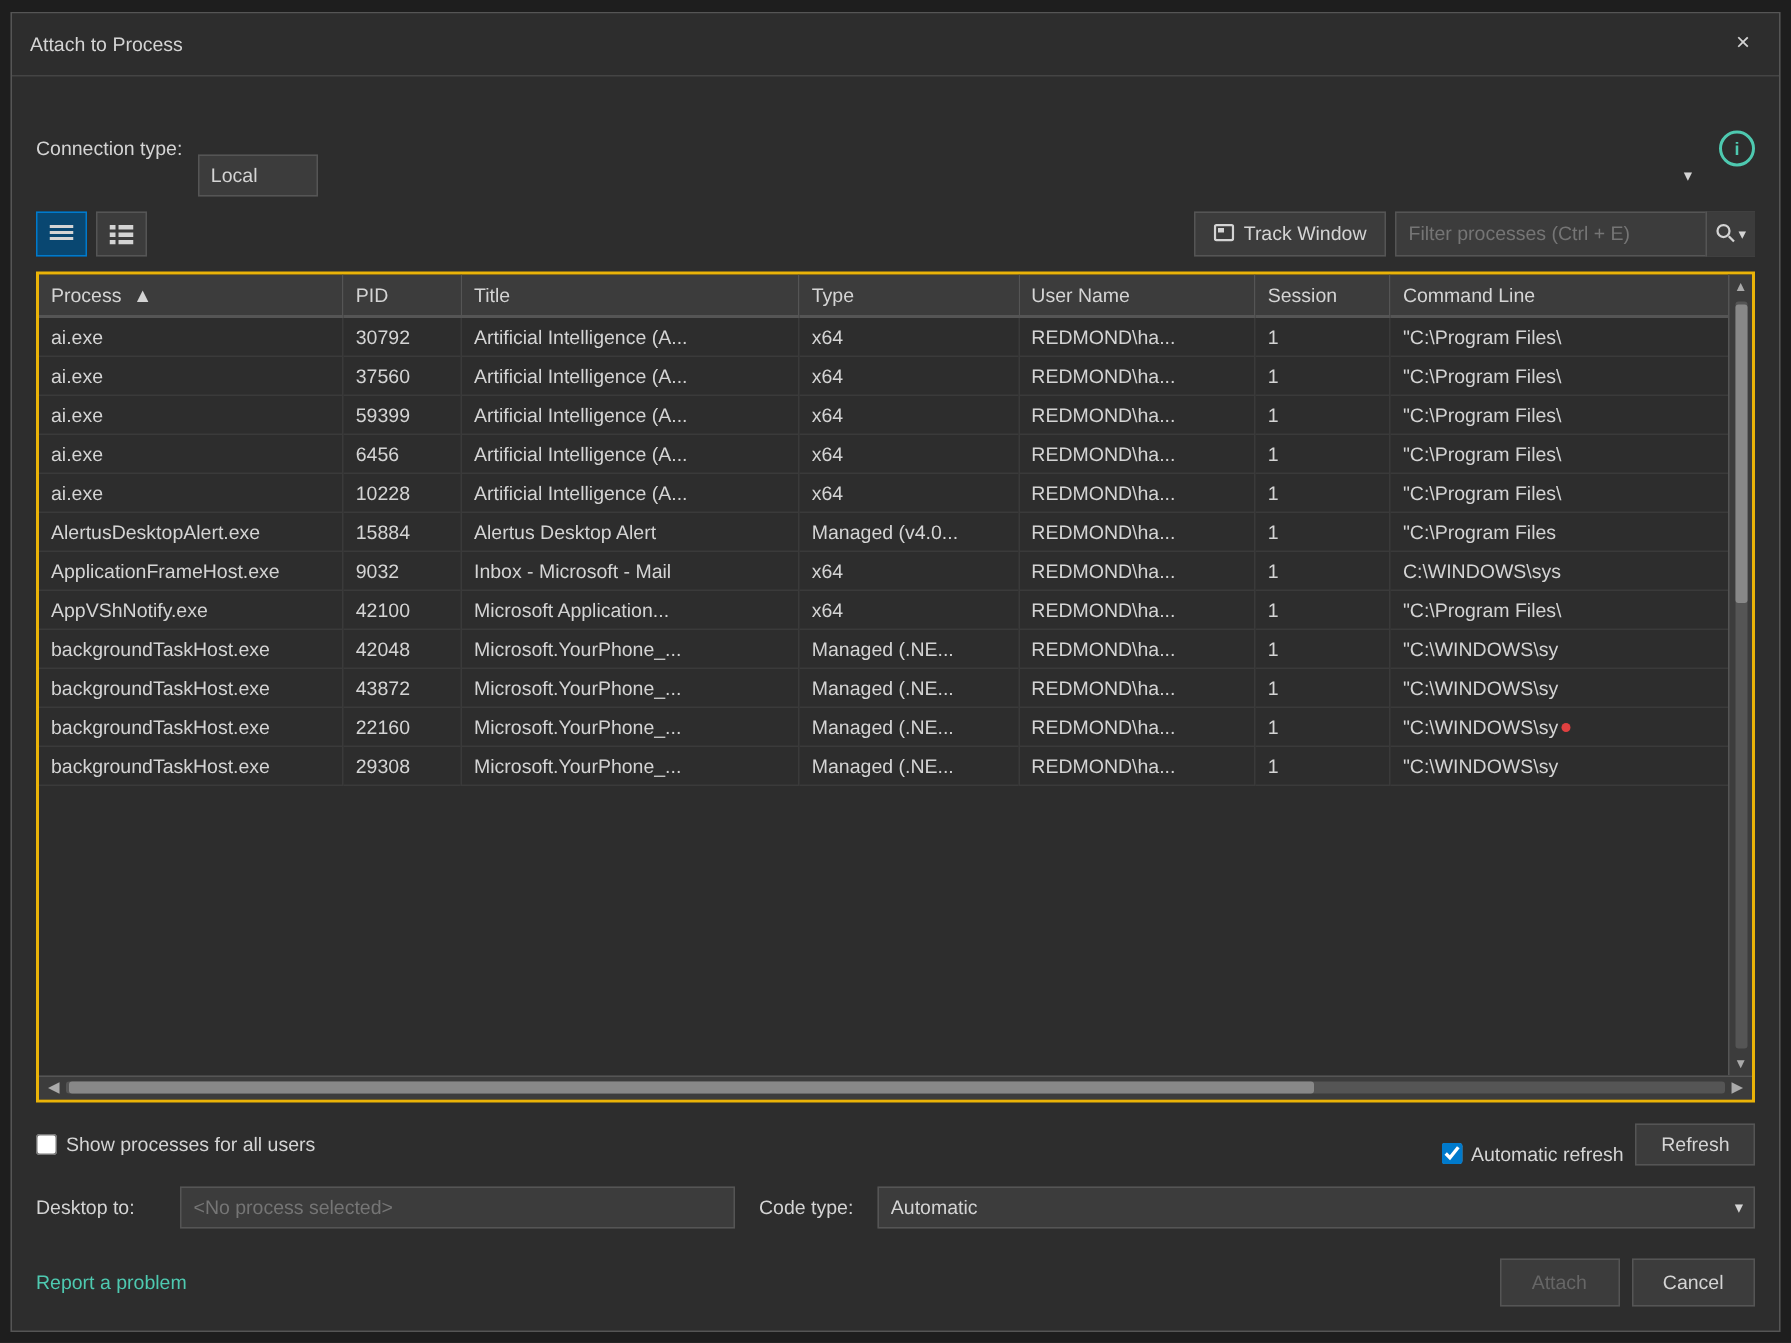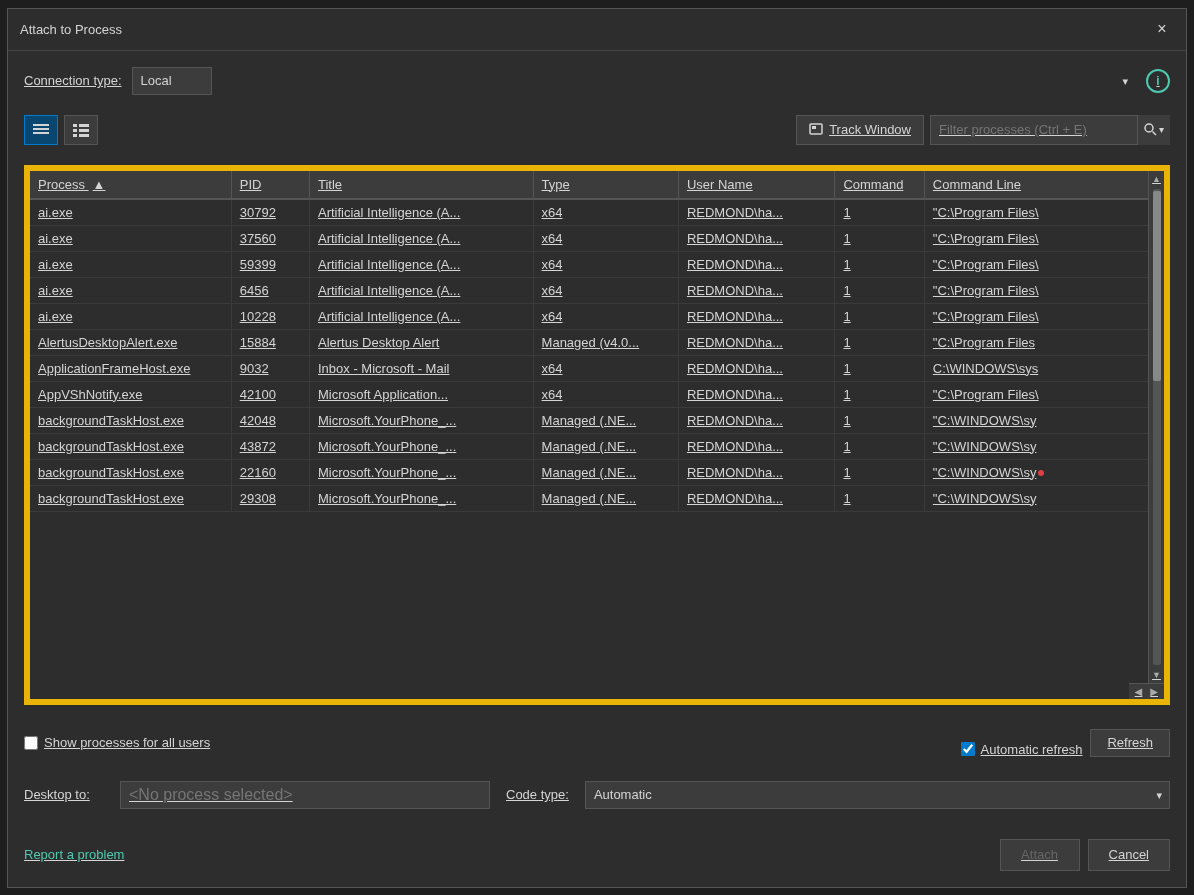--- a/index.html
+++ b/index.html
@@ -45,22 +45,21 @@
       cursor: pointer;
       display: flex;
       align-items: center;
       justify-content: center;
     }
     .dialog-body {
       padding: 16px 16px 12px;
       flex: 1;
       display: flex;
       flex-direction: column;
-      gap: 20px;
-      text-decoration: underline;
+      gap: 10px;
     }
     .connection-row {
       display: flex;
       align-items: center;
       gap: 10px;
     }
     .connection-label {
       color: #d4d4d4;
       white-space: nowrap;
       font-size: 13px;
@@ -74,20 +73,21 @@
       font-size: 13px;
       height: 28px;
       appearance: none;
       -webkit-appearance: none;
       padding-right: 24px;
       position: relative;
     }
     .select-wrapper {
       flex: 1;
       position: relative;
+      margin-top: 36px;
     }
     .select-wrapper::after {
       content: '▾';
       position: absolute;
       right: 8px;
       top: 50%;
       transform: translateY(-50%);
       color: #d4d4d4;
       pointer-events: none;
       font-size: 11px;
@@ -214,22 +214,21 @@
     .table-scroll-area {
       overflow-y: auto;
       overflow-x: auto;
       flex: 1;
     }
     .table-wrapper {
       overflow: hidden;
       flex: 1;
       display: flex;
       flex-direction: column;
-      border: 6px solid #eab308;
-      align-items: flex-end;
+      border: 2px solid #eab308;
     }
     .hscroll-bar {
       height: 16px;
       background: #3c3c3c;
       border-top: 1px solid #555;
       display: flex;
       align-items: center;
       padding: 0 2px;
     }
     .hscroll-track {
@@ -297,21 +296,21 @@
       color: #d4d4d4;
       font-size: 13px;
       white-space: nowrap;
       width: 80px;
     }
     .attach-input {
       background: #3c3c3c;
       border: 1px solid #555;
       color: #888;
       padding: 4px 8px;
-      font-size: 16px;
+      font-size: 13px;
       height: 28px;
       width: 370px;
     }
     .code-type-label {
       color: #d4d4d4;
       font-size: 13px;
       white-space: nowrap;
     }
     .code-type-wrapper {
       flex: 1;
@@ -477,21 +476,21 @@
             <thead>
               <tr>
                 <th class="col-process">
                   <span>Process</span>
                   <span class="sort-indicator">▲</span>
                 </th>
                 <th class="col-pid">PID</th>
                 <th class="col-title">Title</th>
                 <th class="col-type">Type</th>
                 <th class="col-username">User Name</th>
-                <th class="col-session">Command</th>
+                <th class="col-session">Session</th>
                 <th class="col-cmdline">Command Line</th>
               </tr>
             </thead>
             <tbody id="table-body">
             <tr>
                   <td>ai.exe</td>
                   <td>30792</td>
                   <td>Artificial Intelligence (A...</td>
                   <td>x64</td>
                   <td>REDMOND\ha...</td>

